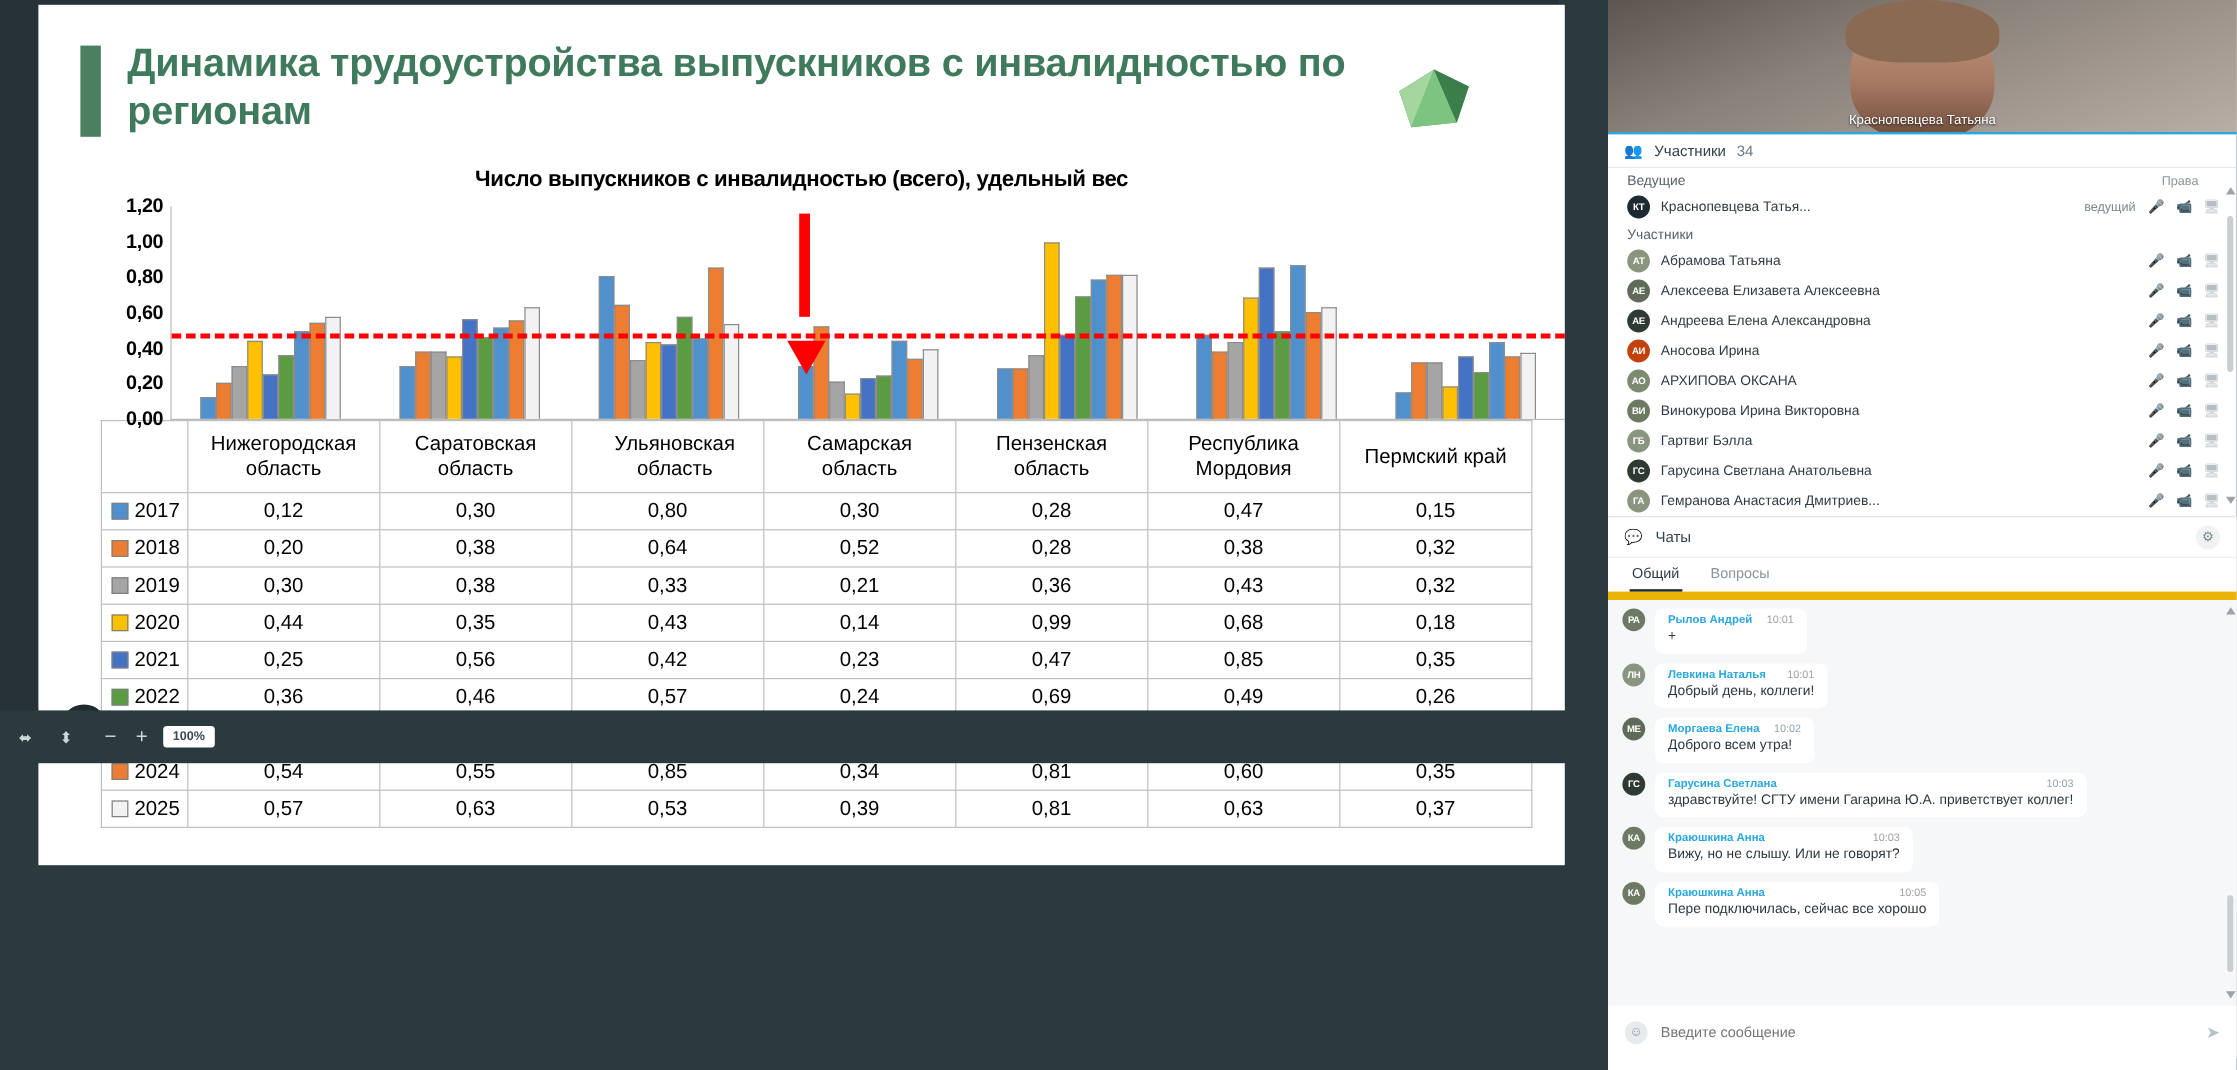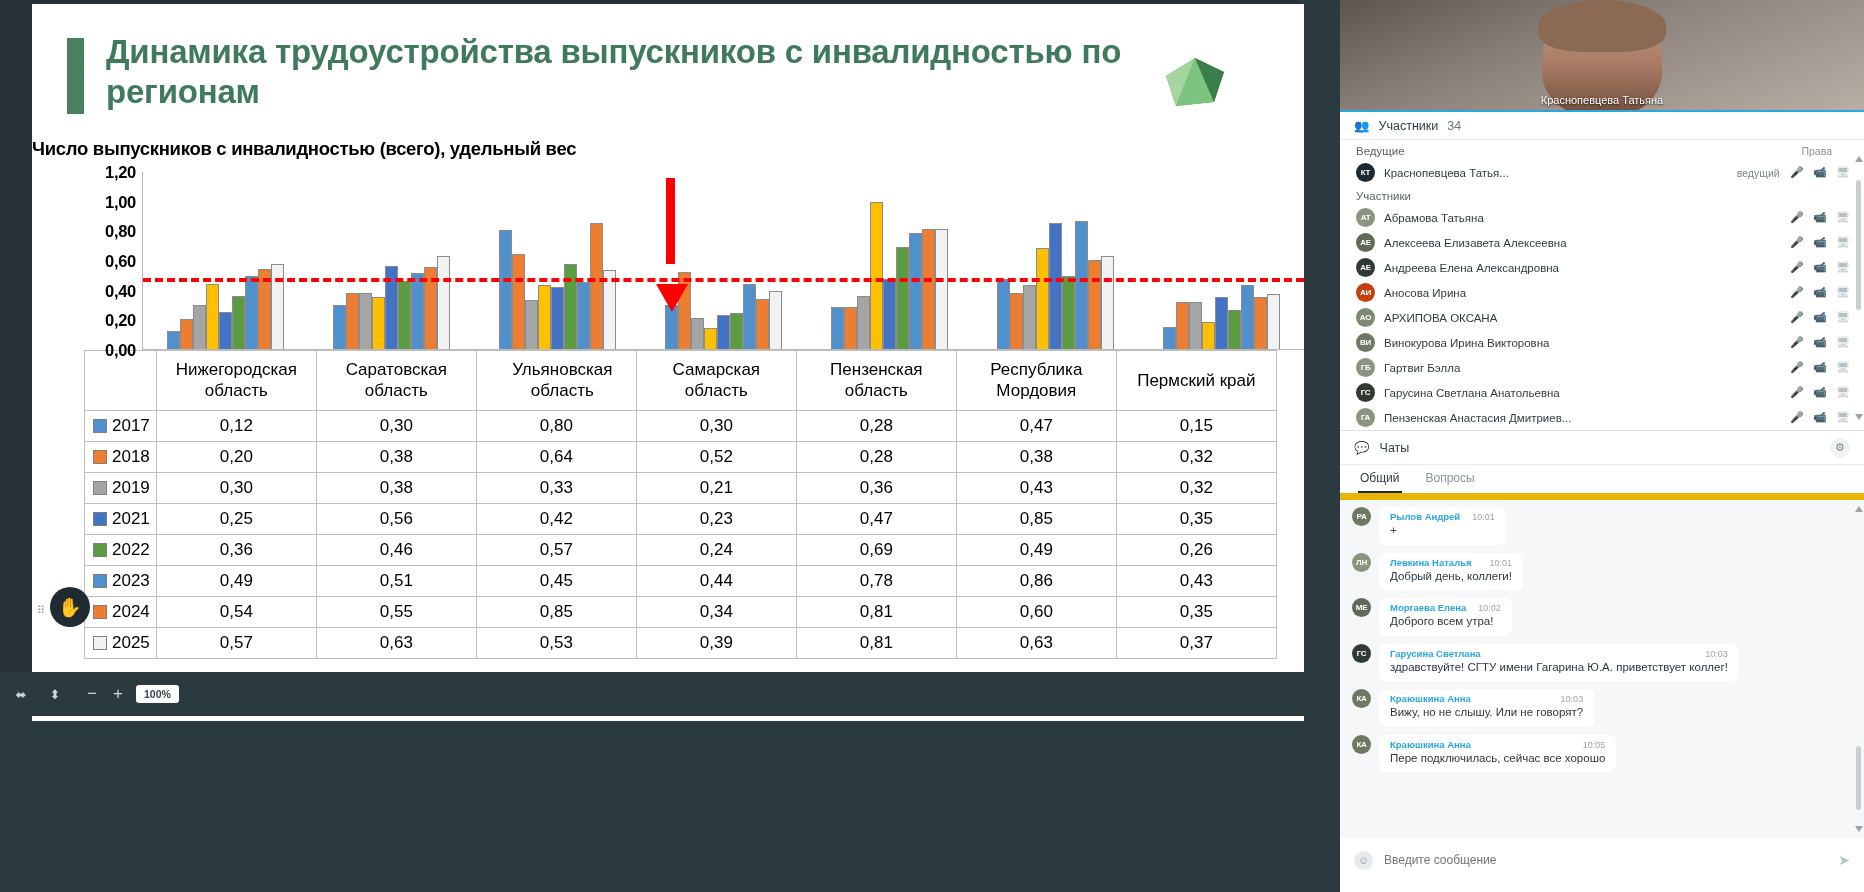--- a/index.html
+++ b/index.html
@@ -4,36 +4,36 @@
 <style>
   * { box-sizing: border-box; margin:0; padding:0; }
   body {
     width:1864px; height:892px;
     font-family:"Liberation Sans", sans-serif;
     background:#2b3a3f; overflow:hidden;
   }
   .app { position:relative; width:1864px; height:892px; display:flex; }
 
   
-  .viewer { position:relative; width:1340px; height:716px; background:#273238; }
+  .viewer { position:relative; width:1340px; height:636px; background:#273238; }
   .slide {
     position:absolute; left:32px; top:4px; width:1272px; height:717px;
     background:#ffffff;
   }
   .title-row { display:flex; gap:22px; padding:28px 0 0 35px; }
   .title-bar-accent { width:17px; height:76px; background:#4a7f5f; flex:0 0 auto; margin-top:6px;}
   .slide-title {
     color:#3f7a5c; font-size:33px; font-weight:bold; line-height:1.22;
     max-width:1060px; letter-spacing:-0.2px;
   }
   .logo { position:absolute; right:78px; top:52px; width:62px; height:58px; }
 
   
   .chart-title {
-    font-size:18.5px; font-weight:bold; color:#000;
+    text-align:center; font-size:18.5px; font-weight:bold; color:#000;
     margin-top:24px; letter-spacing:-0.3px;
   }
   .chart-wrap { position:relative; margin-top:12px; padding-left:52px; }
   .plot-row { display:flex; }
   .y-axis {
     width:58px; position:relative; height:178px; flex:0 0 auto;
   }
   .y-axis .tick {
     position:absolute; right:6px; font-size:16.5px; color:#000; font-weight:600;
     transform:translateY(-50%); letter-spacing:-0.3px;
@@ -341,20 +341,30 @@
               <td class="legendcell"><span class="swatch" style="background: rgb(165, 165, 165);"></span>2019</td>
               <td class="valcell">0,30</td>
               <td class="valcell">0,38</td>
               <td class="valcell">0,33</td>
               <td class="valcell">0,21</td>
               <td class="valcell">0,36</td>
               <td class="valcell">0,43</td>
               <td class="valcell">0,32</td>
             </tr>
             <tr>
+              <td class="legendcell"><span class="swatch" style="background: rgb(255, 192, 0);"></span>2020</td>
+              <td class="valcell">0,44</td>
+              <td class="valcell">0,35</td>
+              <td class="valcell">0,43</td>
+              <td class="valcell">0,14</td>
+              <td class="valcell">0,99</td>
+              <td class="valcell">0,68</td>
+              <td class="valcell">0,18</td>
+            </tr>
+            <tr>
               <td class="legendcell"><span class="swatch" style="background: rgb(68, 114, 196);"></span>2021</td>
               <td class="valcell">0,25</td>
               <td class="valcell">0,56</td>
               <td class="valcell">0,42</td>
               <td class="valcell">0,23</td>
               <td class="valcell">0,47</td>
               <td class="valcell">0,85</td>
               <td class="valcell">0,35</td>
             </tr>
             <tr>
@@ -519,21 +529,21 @@
             <div class="avatar" style="background: rgb(47, 58, 51);">ГС</div>
             <div class="pname">Гарусина Светлана Анатольевна</div>
             <div class="picons">
               <span>🎤</span>
               <span>📹</span>
               <span>🖥</span>
             </div>
           </div>
           <div class="prow">
             <div class="avatar" style="background: rgb(138, 149, 128);">ГА</div>
-            <div class="pname">Пензенская Анастасия Дмитриев...</div>
+            <div class="pname">Гемранова Анастасия Дмитриев...</div>
             <div class="picons">
               <span>🎤</span>
               <span>📹</span>
               <span>🖥</span>
             </div>
           </div>
           <div class="prow">
             <div class="avatar" style="background: rgb(125, 138, 114);">ГТ</div>
           </div>
         </div>

